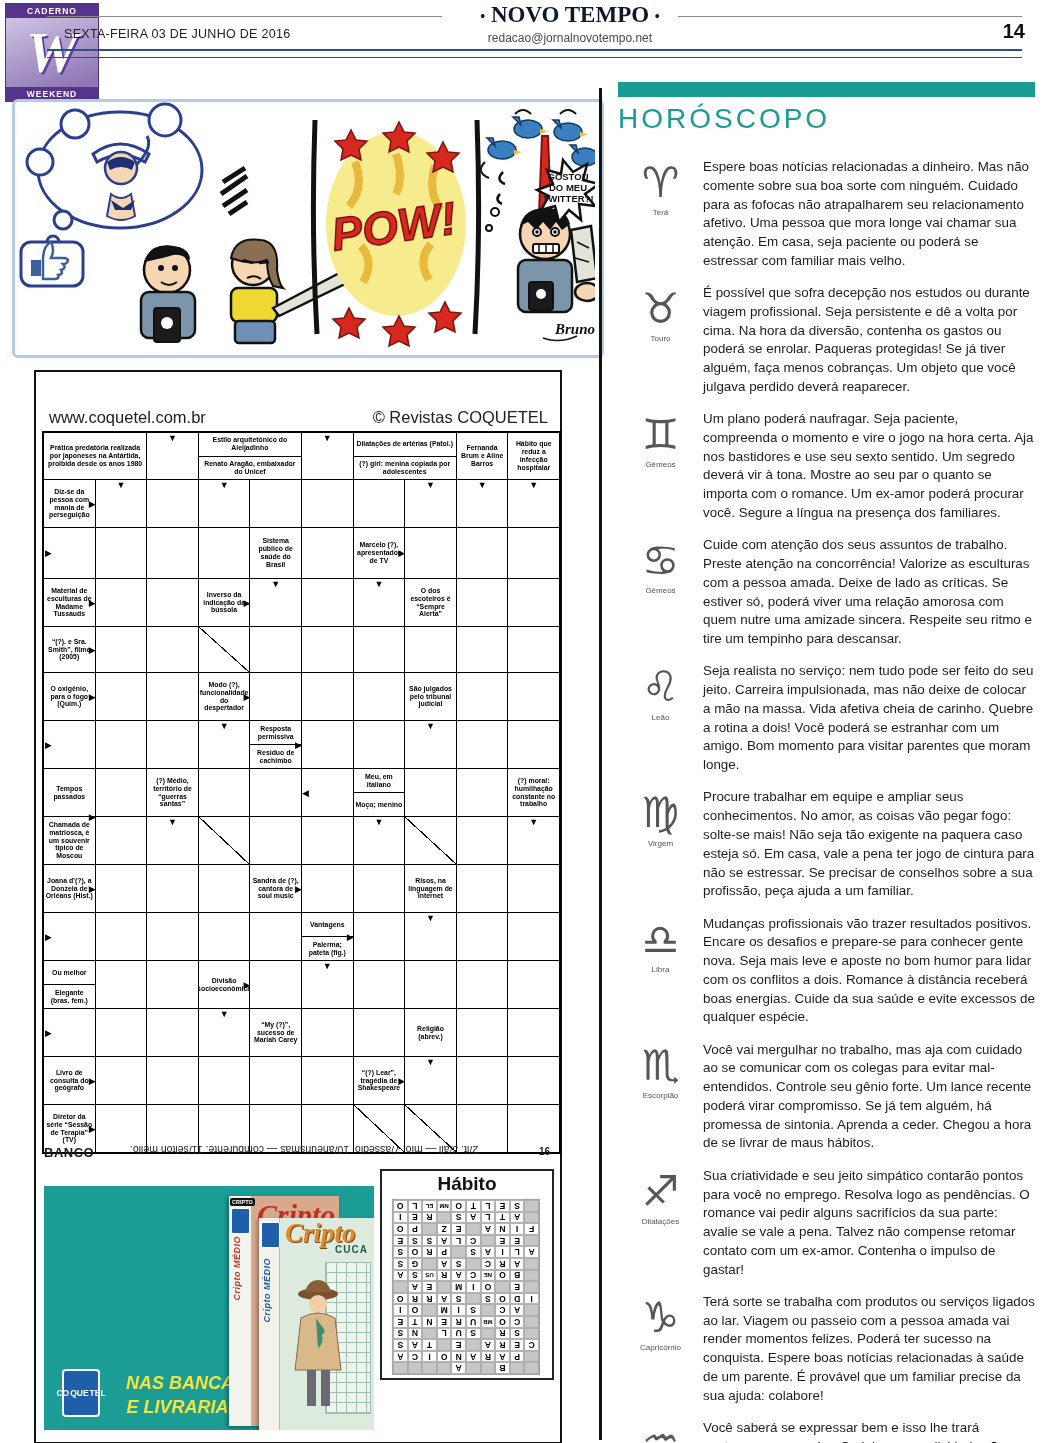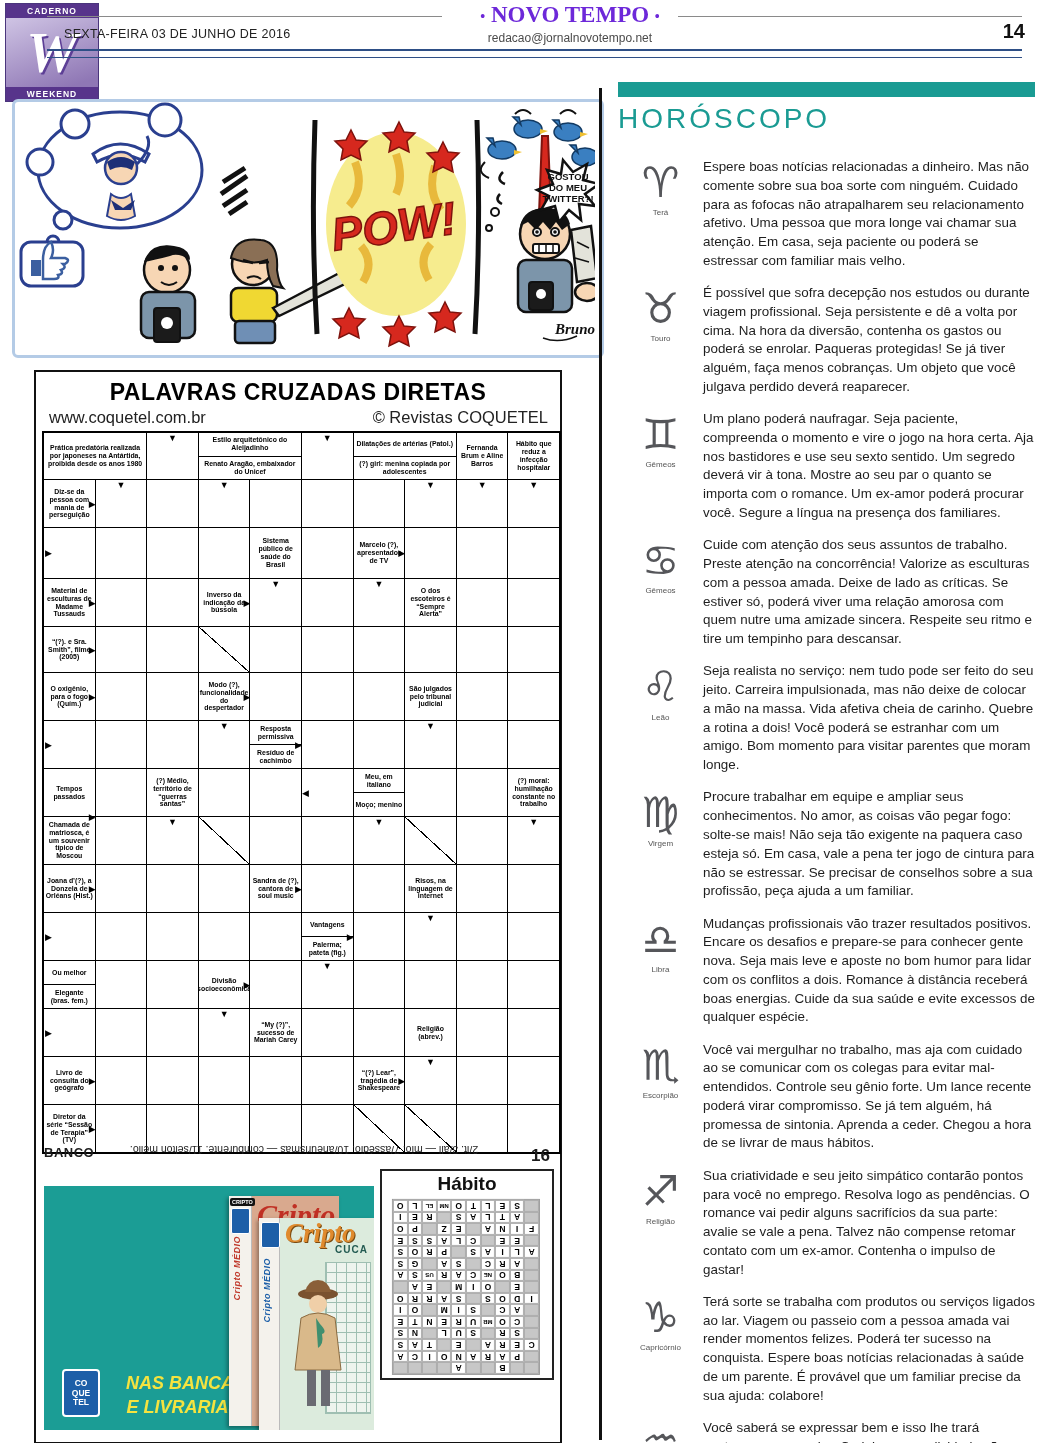--- a/index.html
+++ b/index.html
@@ -12,21 +12,21 @@
         border:1px solid #4a357c;display:flex;flex-direction:column;align-items:center;}
   .logo-band{background:#57348b;color:#fff;width:100%;text-align:center;font-size:8.5px;
              letter-spacing:1px;padding:2px 0;font-weight:bold;}
   .logo-mid{flex:1;display:flex;align-items:center;justify-content:center;width:100%;
             background:linear-gradient(160deg,#cfc4e4 0%,#8f77b5 90%);}
   .logo-w{font-family:"Liberation Serif",serif;font-style:italic;font-weight:bold;
           font-size:58px;color:#fff;text-shadow:2px 2px 0 #5d3f96;line-height:1;}
   .hdr-date{left:64px;top:27px;font-size:12.5px;color:#222;letter-spacing:.3px;}
   .hdr-line{top:16px;height:0;border-top:1.5px solid #8a8a8a;}
   .masthead{top:2px;left:460px;width:220px;text-align:center;
-            font-family:"Liberation Serif",serif;font-weight:bold;font-size:23px;color:#6d28d9;}
+            font-family:"Liberation Serif",serif;font-weight:bold;font-size:23px;color:#0f172a;}
   .mast-dot{font-size:14px;vertical-align:middle;}
   .hdr-mail{top:31px;left:430px;width:280px;text-align:center;font-size:12px;color:#4a4a4a;}
   .pagenum{top:20px;left:985px;width:40px;text-align:right;font-size:20px;font-weight:bold;color:#111;}
   .dbl-rule{left:47px;top:49px;width:975px;height:6px;
             border-top:2.5px solid #2e4f86;border-bottom:1.5px solid #2e4f86;}
 
   
   .cartoon-box{left:12px;top:99px;width:586px;height:253px;border:3px solid #b4cbe6;border-radius:6px;background:#fff;}
 
   
@@ -43,30 +43,30 @@
   .cell.diag{background:linear-gradient(to right top,#fff 49.2%,#000 49.2%,#000 50.8%,#fff 50.8%);}
   .arr{position:absolute;color:#000;line-height:1;}
   .arr-d{top:1px;left:50%;transform:translateX(-50%);font-size:9px;}
   .arr-r{top:50%;right:-1px;transform:translateY(-50%);font-size:9px;}
   .arr-rl{top:50%;left:1px;transform:translateY(-50%);font-size:9px;}
   .arr-l{top:50%;left:0;transform:translateY(-50%);font-size:9px;}
   .banco-row{left:8px;top:770px;width:508px;height:22px;}
   .banco-label{left:0;top:3px;font-weight:bold;font-size:13px;letter-spacing:.5px;}
   .banco-text{left:60px;top:2px;width:400px;text-align:center;font-size:10.5px;color:#222;
               transform:rotate(180deg);}
-  .banco-num{right:2px;top:4px;font-weight:bold;font-size:17px;}
+  .banco-num{right:2px;top:4px;font-weight:bold;font-size:10px;}
 
   
   .ad{left:8px;top:814px;width:330px;height:244px;background:#1b9d95;overflow:hidden;}
   .ad-headline{left:18px;top:40px;width:170px;font-weight:bold;font-style:italic;font-size:27px;
                line-height:1.3;color:#fff;text-align:center;}
   .ad-sub{left:62px;top:185px;width:160px;font-weight:bold;font-style:italic;font-size:18px;
           line-height:1.35;color:#f5e33f;text-align:center;}
   .cq-logo{width:34px;height:44px;background:#1d5fa8;border:2px solid #fff;border-radius:4px;
-           display:flex;flex-direction:column;align-items:center;justify-content:center;gap:1px;}
+           display:flex;flex-direction:row;align-items:center;justify-content:center;gap:1px;}
   .cq-logo span{color:#fff;font-weight:bold;font-size:8.5px;line-height:1;}
   .ad-logo{left:18px;top:183px;}
   .cover{position:absolute;box-shadow:-2px 2px 4px rgba(0,0,0,.35);}
   .cover-back{left:185px;top:10px;width:110px;height:230px;background:#d9a98e;}
   .cover-front{left:215px;top:32px;width:115px;height:212px;background:#dcebdd;}
   .spine{position:absolute;left:0;top:0;width:22px;height:100%;background:#f4f2ec;border-right:1px solid #bbb;}
   .spine-label{position:absolute;left:1px;top:2px;background:#111;color:#fff;font-size:5.5px;
                font-weight:bold;padding:1px 2px;border-radius:2px;}
   .spine-logo{position:absolute;left:2px;width:17px;height:24px;background:#1d5fa8;border:1px solid #fff;border-radius:2px;}
   .spine-txt{position:absolute;left:3px;top:40px;writing-mode:vertical-rl;transform:rotate(180deg);
@@ -228,21 +228,20 @@
     <path d="M562 140 l12 6 M560 156 l14 4" stroke="#111" stroke-width="1.5"></path>
     <ellipse cx="572" cy="190" rx="12" ry="9" fill="#f7d6b4" stroke="#111" stroke-width="2.5"></ellipse>
     <path d="M584 182 l16 10 M584 196 l14 12" stroke="#111" stroke-width="2.5"></path>
   </g>
   <text x="540" y="232" font-family="Liberation Serif, serif" font-style="italic" font-weight="bold" font-size="15" fill="#111">Bruno</text>
   <path d="M528 236 q16 6 34 -2" stroke="#111" stroke-width="1.5" fill="none"></path>
 </svg>
 </div>
 
 <div class="abs bigbox">
-  <div class="abs xw-title">PALAVRAS CRUZADAS DIRETAS</div>
   <div class="abs xw-site">www.coquetel.com.br</div>
   <div class="abs xw-copy">© Revistas COQUETEL</div>
   <div class="abs xw-grid" style="grid-template-columns: repeat(10, 1fr); grid-template-rows: 46px 47px 50px 47px 45px 47px 47px 47px 47px 47px 47px 47px 47px 47px 47px;">
       <div class="cell q" style="grid-area: 1 / 1 / span 1 / span 2;">
         <div class="qpart">Prática predatória realizada por japoneses na Antártida, proibida desde os anos 1980</div>
       </div>
       <div class="cell a" style="grid-area: 1 / 3 / span 1 / span 1;">
         <span class="arr arr-d">▼</span>
       </div>
       <div class="cell q" style="grid-area: 1 / 4 / span 1 / span 2;">
@@ -775,21 +774,21 @@
     <div class="h-entry">
       <div class="h-iconcol">
         <div class="h-symbol">♏</div>
         <div class="h-label">Escorpião</div>
       </div>
       <div class="h-text">Você vai mergulhar no trabalho, mas aja com cuidado ao se comunicar com os colegas para evitar mal-entendidos. Controle seu gênio forte. Um lance recente poderá virar compromisso. Se já tem alguém, há promessa de sintonia. Aprenda a ceder. Chegou a hora de se livrar de maus hábitos.</div>
     </div>
     <div class="h-entry">
       <div class="h-iconcol">
         <div class="h-symbol">♐</div>
-        <div class="h-label">Religião</div>
+        <div class="h-label">Dilatações</div>
       </div>
       <div class="h-text">Sua criatividade e seu jeito simpático contarão pontos para você no emprego. Resolva logo as pendências. O romance vai pedir alguns sacrifícios da sua parte: avalie se vale a pena. Talvez não compense retomar contato com um ex-amor. Contenha o impulso de gastar!</div>
     </div>
     <div class="h-entry">
       <div class="h-iconcol">
         <div class="h-symbol">♑</div>
         <div class="h-label">Capricórnio</div>
       </div>
       <div class="h-text">Terá sorte se trabalha com produtos ou serviços ligados ao lar. Viagem ou passeio com a pessoa amada vai render momentos felizes. Poderá ter sucesso na conquista. Espere boas notícias relacionadas à saúde de um parente. É provável que um familiar precise da sua ajuda: colabore!</div>
     </div>

